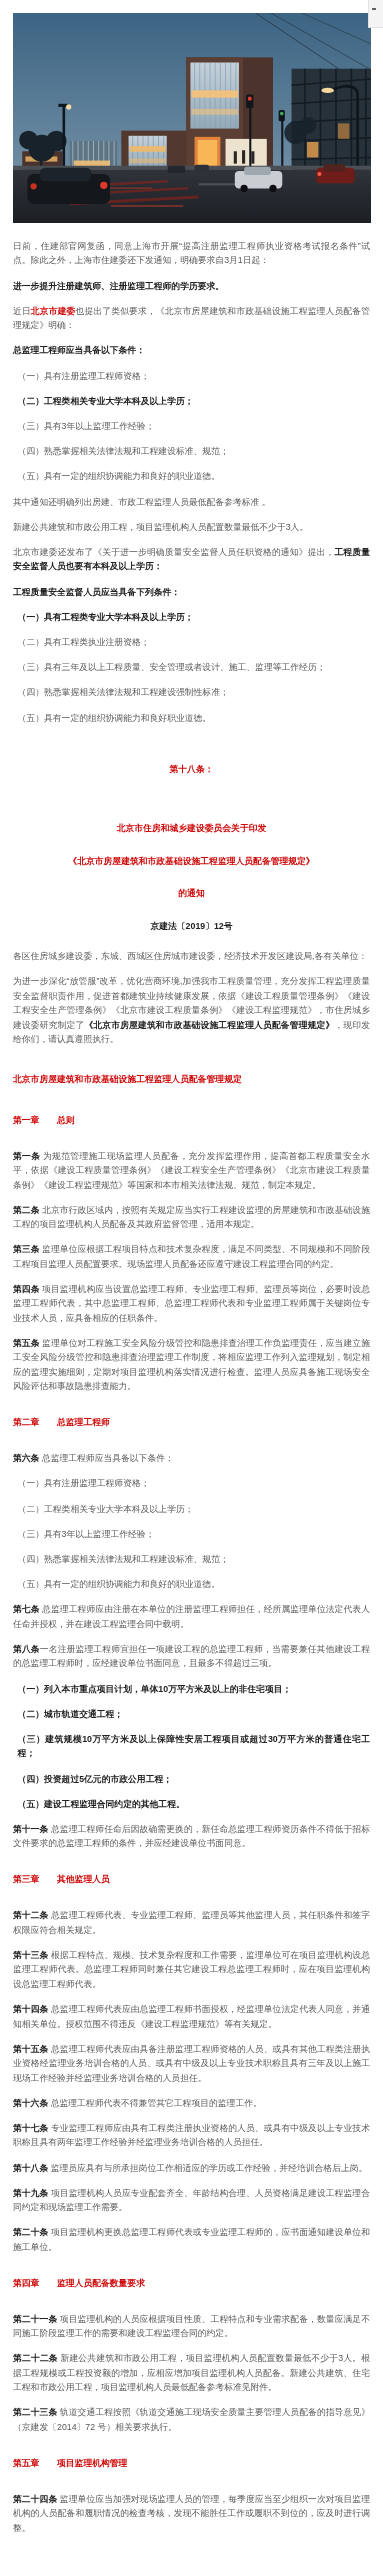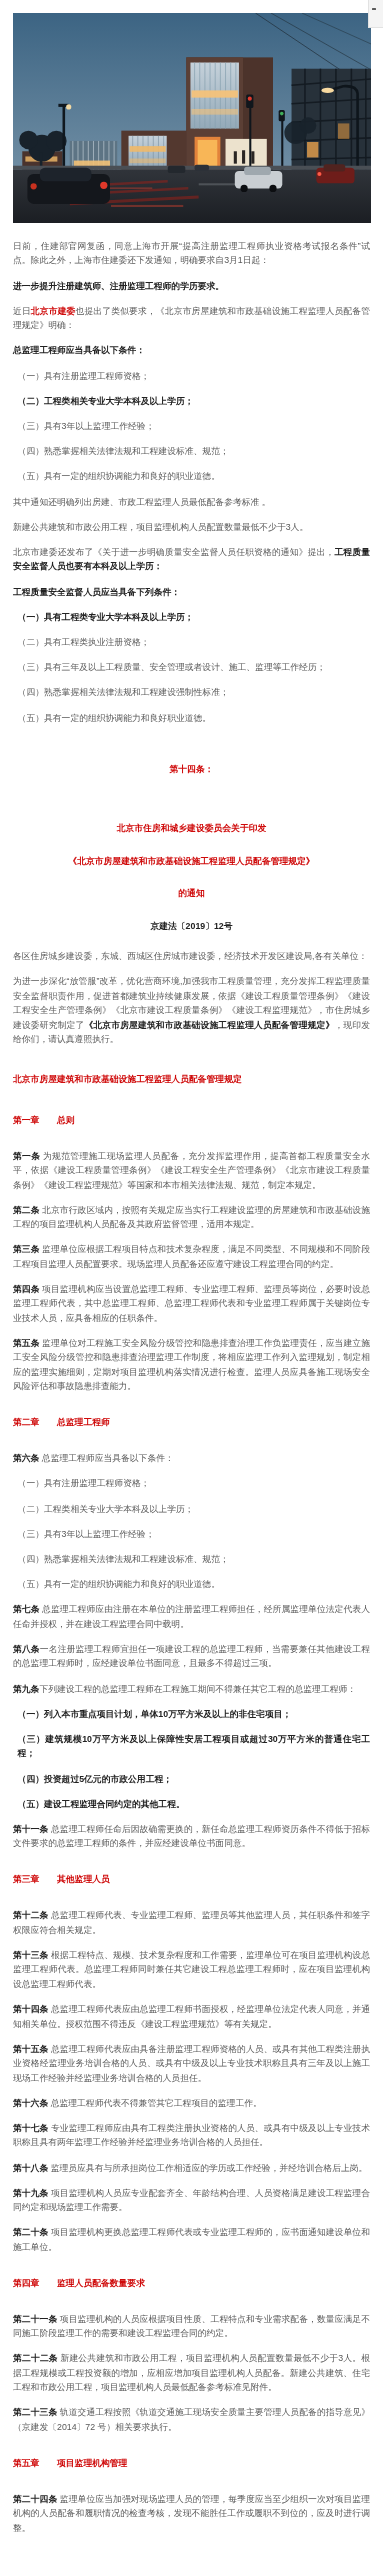--- a/index.html
+++ b/index.html
@@ -195,21 +195,21 @@
       <p class="item"><span>（五）具有一定的组织协调能力和良好的职业道德。</span></p>
       <p><span>其中通知还明确列出房建、市政工程监理人员最低配备参考标准 。</span></p>
       <p><span>新建公共建筑和市政公用工程，项目监理机构人员配置数量最低不少于3人。</span></p>
       <p><span>北京市建委还发布了《关于进一步明确质量安全监督人员任职资格的通知》提出，</span><span class="b">工程质量安全监督人员也要有本科及以上学历：</span></p>
       <p><span class="b">工程质量安全监督人员应当具备下列条件：</span></p>
       <p class="item"><span class="b">（一）具有工程类专业大学本科及以上学历；</span></p>
       <p class="item"><span>（二）具有工程类执业注册资格；</span></p>
       <p class="item"><span>（三）具有三年及以上工程质量、安全管理或者设计、施工、监理等工作经历；</span></p>
       <p class="item"><span>（四）熟悉掌握相关法律法规和工程建设强制性标准；</span></p>
       <p class="item"><span>（五）具有一定的组织协调能力和良好职业道德。</span></p>
-      <p class="red-center"><span class="b r">第十四条：</span></p>
+      <p class="red-center"><span class="b r">第十八条：</span></p>
       <p class="doc-title"><span class="b r">北京市住房和城乡建设委员会关于印发</span></p>
       <p class="doc-title"><span class="b r">《北京市房屋建筑和市政基础设施工程监理人员配备管理规定》</span></p>
       <p class="doc-title"><span class="b r">的通知</span></p>
       <p class="doc-num"><span class="b">京建法〔2019〕12号</span></p>
       <p><span>各区住房城乡建设委，东城、西城区住房城市建设委，经济技术开发区建设局,各有关单位：</span></p>
       <p><span>为进一步深化“放管服”改革，优化营商环境,加强我市工程质量管理，充分发挥工程监理质量安全监督职责作用，促进首都建筑业持续健康发展，依据《建设工程质量管理条例》《建设工程安全生产管理条例》《北京市建设工程质量条例》《建设工程监理规范》，市住房城乡建设委研究制定了</span><span class="b">《北京市房屋建筑和市政基础设施工程监理人员配备管理规定》</span><span>，现印发给你们，请认真遵照执行。</span></p>
       <p class="red-title"><span class="b r">北京市房屋建筑和市政基础设施工程监理人员配备管理规定</span></p>
       <p class="chapter"><span class="b r">第一章　　总则</span></p>
       <p><span class="b">第一条 </span><span>为规范管理施工现场监理人员配备，充分发挥监理作用，提高首都工程质量安全水平，依据《建设工程质量管理条例》《建设工程安全生产管理条例》《北京市建设工程质量条例》《建设工程监理规范》等国家和本市相关法律法规、规范，制定本规定。</span></p>
       <p><span class="b">第二条 </span><span>北京市行政区域内，按照有关规定应当实行工程建设监理的房屋建筑和市政基础设施工程的项目监理机构人员配备及其政府监督管理，适用本规定。</span></p>
@@ -218,22 +218,22 @@
       <p><span class="b">第五条 </span><span>监理单位对工程施工安全风险分级管控和隐患排查治理工作负监理责任，应当建立施工安全风险分级管控和隐患排查治理监理工作制度，将相应监理工作列入监理规划，制定相应的监理实施细则，定期对项目监理机构落实情况进行检查。监理人员应具备施工现场安全风险评估和事故隐患排查能力。</span></p>
       <p class="chapter"><span class="b r">第二章　　总监理工程师</span></p>
       <p><span class="b">第六条 </span><span>总监理工程师应当具备以下条件：</span></p>
       <p class="item"><span>（一）具有注册监理工程师资格；</span></p>
       <p class="item"><span>（二）工程类相关专业大学本科及以上学历；</span></p>
       <p class="item"><span>（三）具有3年以上监理工作经验；</span></p>
       <p class="item"><span>（四）熟悉掌握相关法律法规和工程建设标准、规范；</span></p>
       <p class="item"><span>（五）具有一定的组织协调能力和良好的职业道德。</span></p>
       <p><span class="b">第七条 </span><span>总监理工程师应由注册在本单位的注册监理工程师担任，经所属监理单位法定代表人任命并授权，并在建设工程监理合同中载明。</span></p>
       <p><span class="b">第八条</span><span>一名注册监理工程师宜担任一项建设工程的总监理工程师，当需要兼任其他建设工程的总监理工程师时，应经建设单位书面同意，且最多不得超过三项。</span></p>
-      <p><span class="b">第九条</span><span>下列建设工程的总监理工程师在工程施工期间不得兼任其它工程的总监理工程师：</span></p>
       <p class="item"><span class="b">（一）列入本市重点项目计划，单体10万平方米及以上的非住宅项目；</span></p>
+      <p class="item"><span class="b">（二）城市轨道交通工程；</span></p>
       <p class="item"><span class="b">（三）建筑规模10万平方米及以上保障性安居工程项目或超过30万平方米的普通住宅工程；</span></p>
       <p class="item"><span class="b">（四）投资超过5亿元的市政公用工程；</span></p>
       <p class="item"><span class="b">（五）建设工程监理合同约定的其他工程。</span></p>
       <p><span class="b">第十一条 </span><span>总监理工程师任命后因故确需更换的，新任命总监理工程师资历条件不得低于招标文件要求的总监理工程师的条件，并应经建设单位书面同意。</span></p>
       <p class="chapter"><span class="b r">第三章　　其他监理人员</span></p>
       <p><span class="b">第十二条 </span><span>总监理工程师代表、专业监理工程师、监理员等其他监理人员，其任职条件和签字权限应符合相关规定。</span></p>
       <p><span class="b">第十三条 </span><span>根据工程特点、规模、技术复杂程度和工作需要，监理单位可在项目监理机构设总监理工程师代表。总监理工程师同时兼任其它建设工程总监理工程师时，应在项目监理机构设总监理工程师代表。</span></p>
       <p><span class="b">第十四条 </span><span>总监理工程师代表应由总监理工程师书面授权，经监理单位法定代表人同意，并通知相关单位。授权范围不得违反《建设工程监理规范》等有关规定。</span></p>
       <p><span class="b">第十五条 </span><span>总监理工程师代表应由具备注册监理工程师资格的人员、或具有其他工程类注册执业资格经监理业务培训合格的人员、或具有中级及以上专业技术职称且具有三年及以上施工现场工作经验并经监理业务培训合格的人员担任。</span></p>
       <p><span class="b">第十六条 </span><span>总监理工程师代表不得兼管其它工程项目的监理工作。</span></p>

